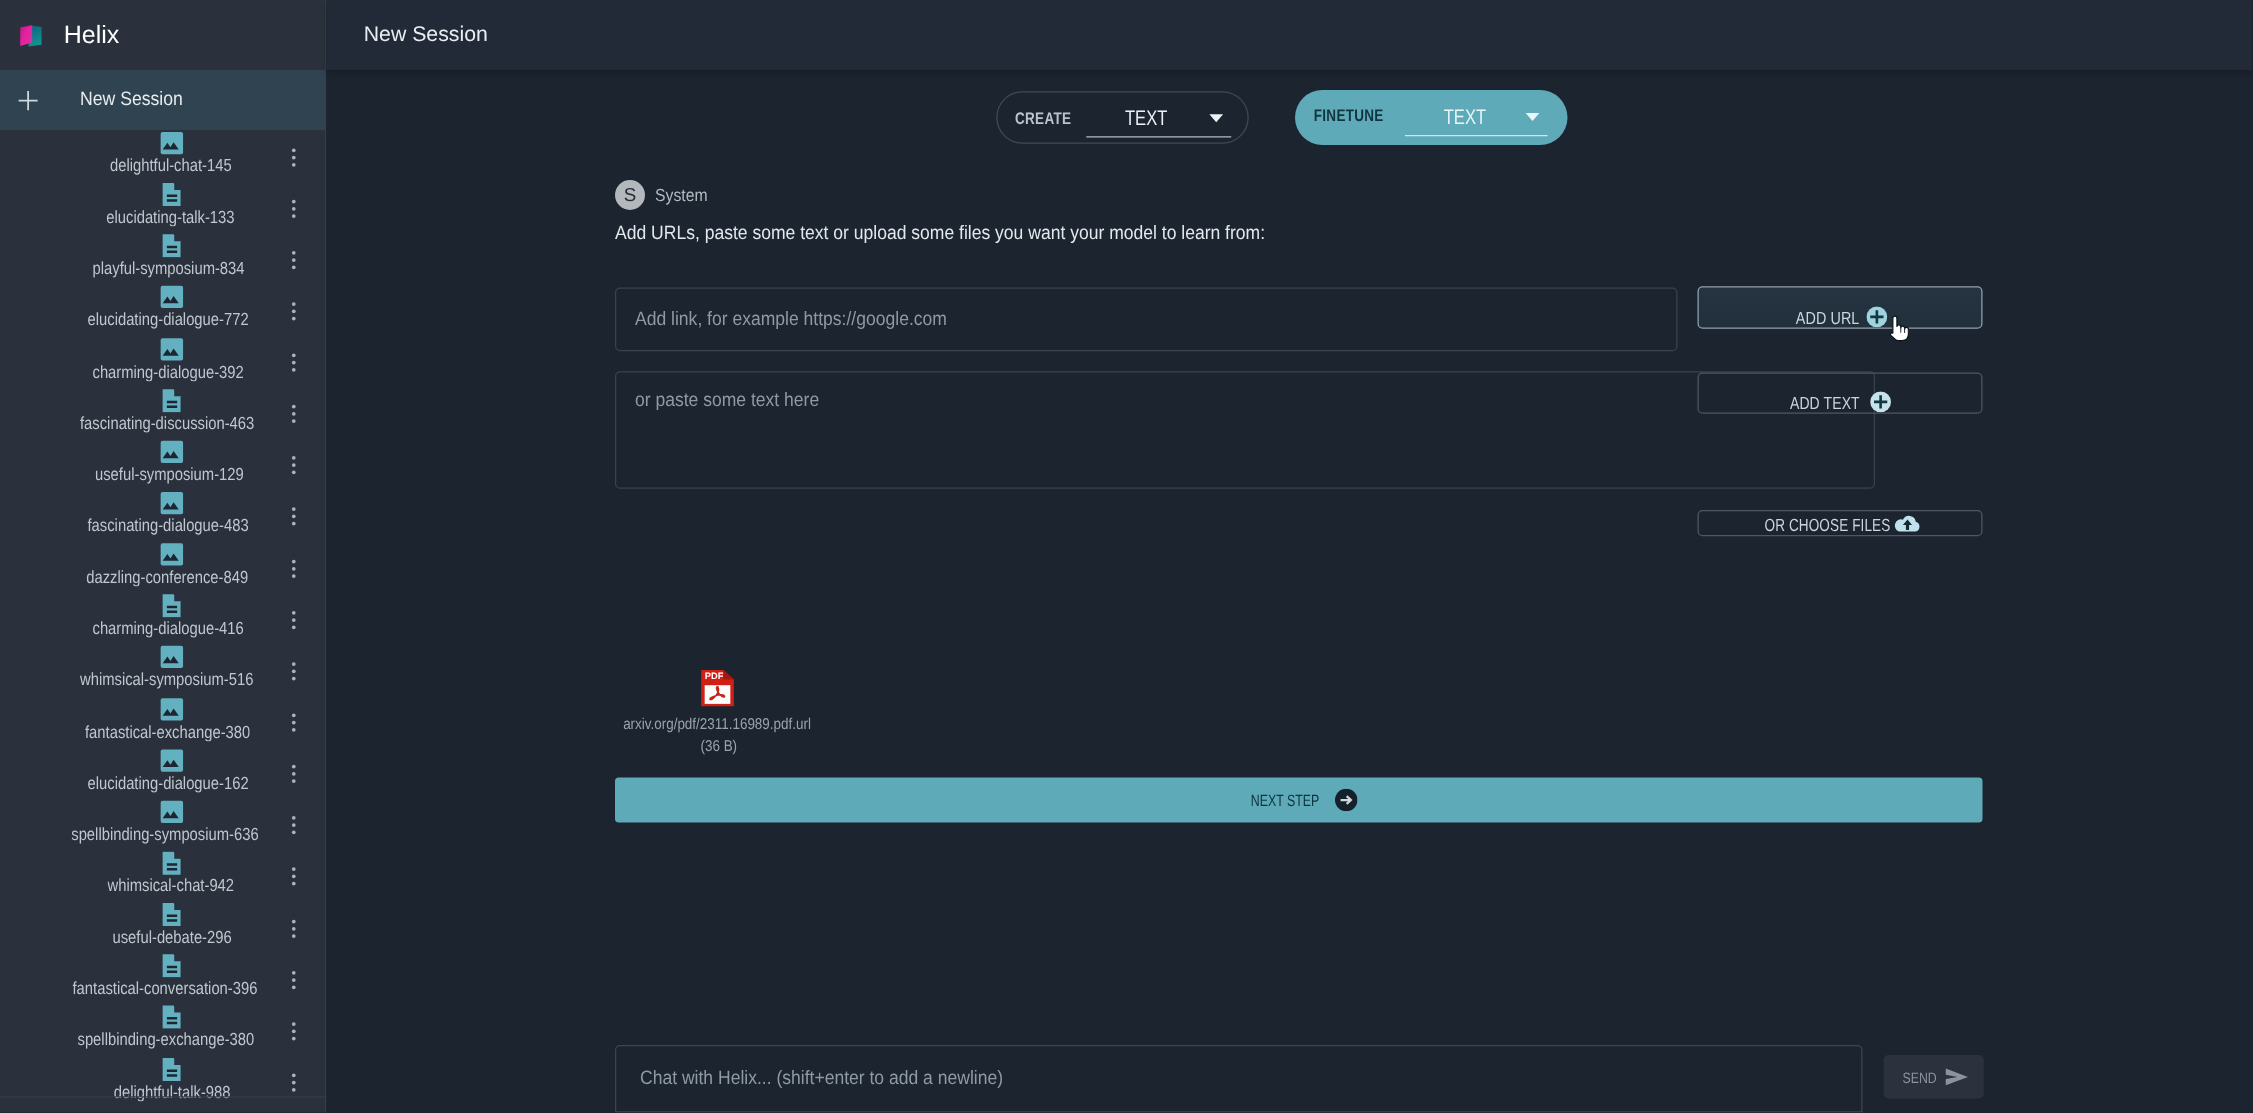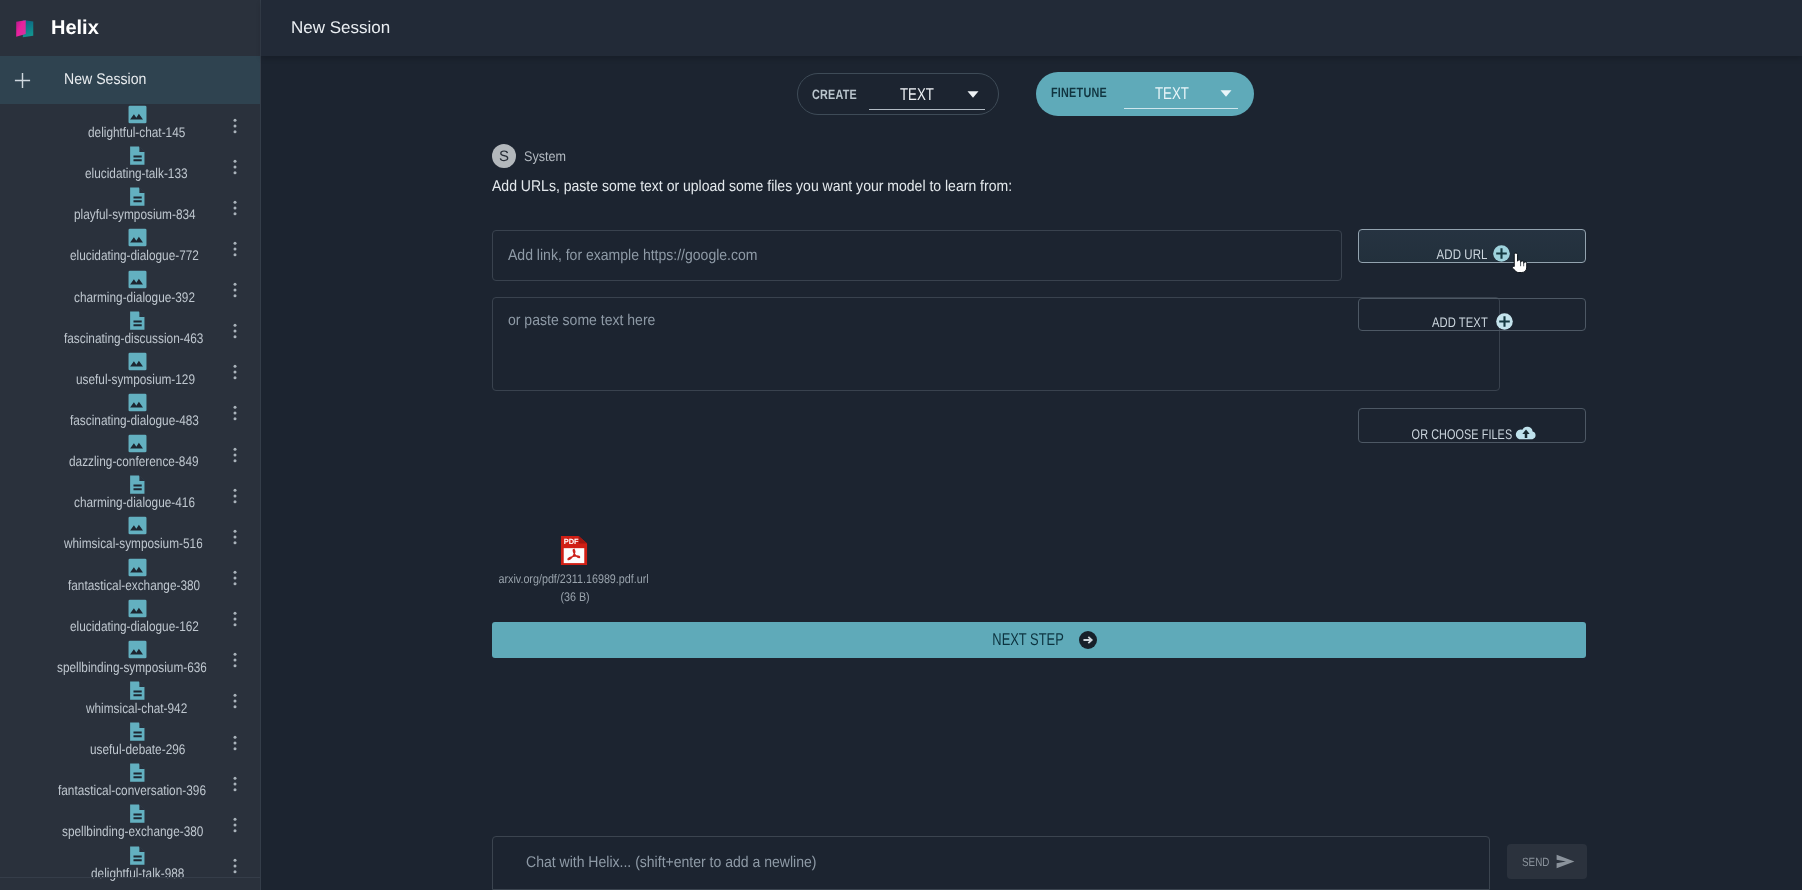--- a/index.html
+++ b/index.html
@@ -11,21 +11,21 @@
     font-family:"Liberation Sans", sans-serif;
     color:#e6eaee;
     -webkit-font-smoothing:antialiased; text-rendering:geometricPrecision;
   }
   .app { display:flex; width:1802px; height:890px; }
 
   
   .sidebar { width:261px; height:890px; background:#2a313c; display:flex; flex-direction:column; flex:0 0 261px; border-right:1px solid #343d49; }
   .sb-head { height:56px; display:flex; align-items:center; padding-left:11px; }
   .logo { width:22px; height:24px; display:block; margin-left:3px; }
-  .brand { font-size:20px; color:#ffffff; margin-left:15px;font-weight:bold; }
+  .brand { font-size:20px; color:#ffffff; margin-left:15px; }
   .newrow { height:48px; background:#2f4350; display:flex; align-items:center; cursor:pointer; }
   .newrow .plus { width:45px; display:flex; align-items:center; justify-content:center; }
   .newrow .lbl { font-size:15.5px; color:#e8ecef; margin-left:19px; transform:scaleX(0.91); transform-origin:left center; }
   .sb-list { flex:1; overflow:hidden; padding-top:1px; position:relative; }
   .sb-divider { position:absolute; left:0; right:0; top:877px; height:1px; background:#353d49; }
   .srow { height:41.15px; display:flex; align-items:center; padding-left:14px; cursor:pointer; position:relative;flex-direction:column; }
   .srow .ic { width:19px; height:19px; flex:0 0 19px; display:block; position:relative; top:0px; }
   .srow .nm { margin-left:18px; font-size:14px; color:#bfc7cf; white-space:nowrap; overflow:hidden; transform:scaleX(0.845); transform-origin:left center; }
   .srow .dots { position:absolute; right:23px; top:0; height:41px; display:flex; justify-content:center; align-items:center; }
 
@@ -61,33 +61,33 @@
 
   .btn { position:absolute; border:1px solid #4d5864; border-radius:4px; background:transparent; display:flex; align-items:flex-end; justify-content:center; cursor:pointer; color:#ccd6de; font-size:14px; letter-spacing:.1px; }
   .btn .lbl2 { display:block; transform:scaleX(0.80); transform-origin:center; }
   .btn .ic2 { margin-left:-1px; display:block; }
   #btn-url { left:1097px; top:229px; width:228px; height:34px; background:linear-gradient(180deg,#263341,#22303c); border-color:#93a3af; }
   #btn-url .lbl2 { transform:scaleX(0.82); position:relative; left:-2px; }
   #btn-url .ic2 { position:relative; left:-1px; }
   #btn-text { left:1097px; top:298px; width:228px; height:33px; }
   #btn-text .lbl2 { transform:scaleX(0.80); position:relative; left:-3px; }
   #btn-text .ic2 { position:relative; left:-3px; margin-left:2px; }
-  #btn-files { left:1097px; top:408px; width:228px; height:35px; }
+  #btn-files { left:1097px; top:408px; width:228px; height:21px; }
   #btn-files .lbl2 { transform:scaleX(0.775); }
   #btn-files .ic2 { margin-left:0px; margin-right:-1px; position:relative; left:-11px; }
 
   .filechip { position:absolute; left:227px; top:535px; width:150px; text-align:center; }
   .fname { font-size:12.5px; color:#99a3ac; margin-top:6px; white-space:nowrap; transform:scaleX(0.86); }
   .fsize { font-size:12.5px; color:#99a3ac; margin-top:4px; transform:scaleX(0.86) translateX(14px); }
 
-  .nextstep { position:absolute; left:231px; top:622px; width:1094px; height:36px; background:#5faab9; border-radius:3px; display:flex; align-items:center; justify-content:center; color:#0c333f; font-size:17px; letter-spacing:0px; cursor:pointer; }
+  .nextstep { position:absolute; left:231px; top:622px; width:1094px; height:36px; background:#5faab9; border-radius:3px; display:flex; align-items:center; justify-content:center; color:#0c333f; font-size:13px; letter-spacing:0px; cursor:pointer; }
   .nextstep span { transform:scaleX(0.76); transform-origin:center; display:block; }
   .nextstep .ic3 { margin-left:3px; display:block; }
 
-  .chatwrap { position:absolute; left:231px; top:836px; width:998px; height:54px; border:1px solid #3b444f; border-top-left-radius:4px; border-top-right-radius:4px; display:flex; align-items:center; padding-left:33px; }
+  .chatwrap { position:absolute; left:231px; top:836px; width:998px; height:54px; border:1px solid #3b444f; border-top-left-radius:4px; border-top-right-radius:4px; display:flex; align-items:center; padding-left:19px; }
   .sendbtn { position:absolute; left:1246px; top:844px; width:80px; height:35px; border-radius:4px; background:#2b323d; display:flex; align-items:center; justify-content:center; color:#8b939c; font-size:12px; letter-spacing:0px; cursor:pointer; }
   .sendbtn span { transform:scaleX(0.82); transform-origin:center; display:block; }
   .sendbtn .ic4 { margin-left:4px; display:block; }
 
 
   .cursor { position:absolute; left:1250px; top:252px; width:19px; height:23px; pointer-events:none; }
 </style>
 </head>
 <body>
 

